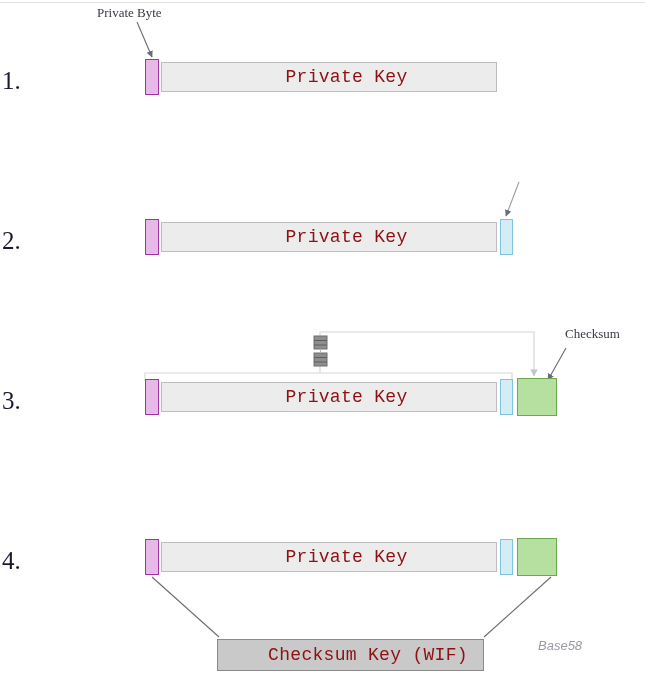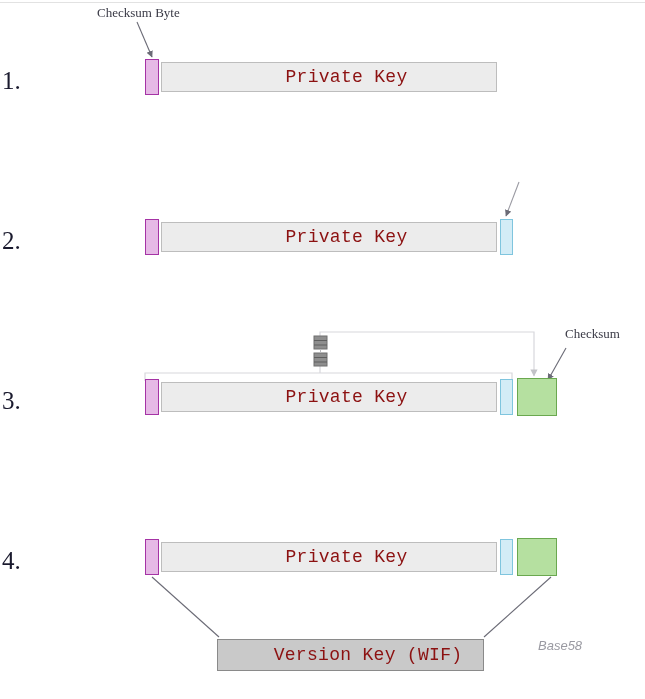--- a/index.html
+++ b/index.html
@@ -149,21 +149,21 @@
   </div>
 
   <div class="step-num" style="left:2px; top:68px;">1.</div>
 
   <div class="box box-version" style="left:145px; top:59px; width:14px; height:36px;"></div>
 
   <div class="box box-key" style="left:161px; top:62px; width:336px; height:30px;">
     <span class="key-label">Private Key</span>
   </div>
 
-  <div class="anno" style="left:97px; top:5px;">Checksum Byte</div>
+  <div class="anno" style="left:97px; top:5px;">Private Byte</div>
 
   <div class="step-num" style="left:2px; top:228px;">2.</div>
 
   <div class="box box-version" style="left:145px; top:219px; width:14px; height:36px;"></div>
 
   <div class="box box-key" style="left:161px; top:222px; width:336px; height:30px;">
     <span class="key-label">Private Key</span>
   </div>
 
   <div class="box box-compression" style="left:500px; top:219px; width:13px; height:36px;"></div>
@@ -191,16 +191,16 @@
     <span class="key-label">Private Key</span>
   </div>
 
   <div class="box box-compression" style="left:500px; top:539px; width:13px; height:36px;"></div>
 
   <div class="box box-checksum" style="left:517px; top:538px; width:40px; height:38px;"></div>
 
   <div class="anno-base58" style="left:538px; top:638px;">Base58</div>
 
   <div class="box box-wif" style="left:217px; top:639px; width:267px; height:32px;">
-    <span class="key-label">Version Key (WIF)</span>
+    <span class="key-label">Checksum Key (WIF)</span>
   </div>
 
 </div>
 
 </body></html>

